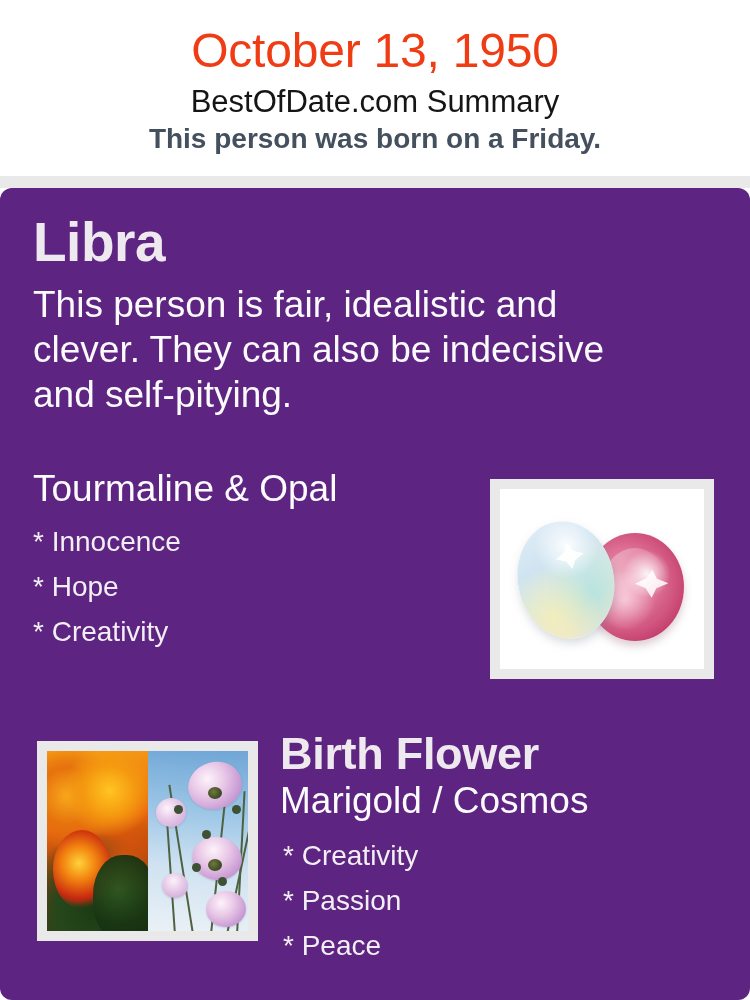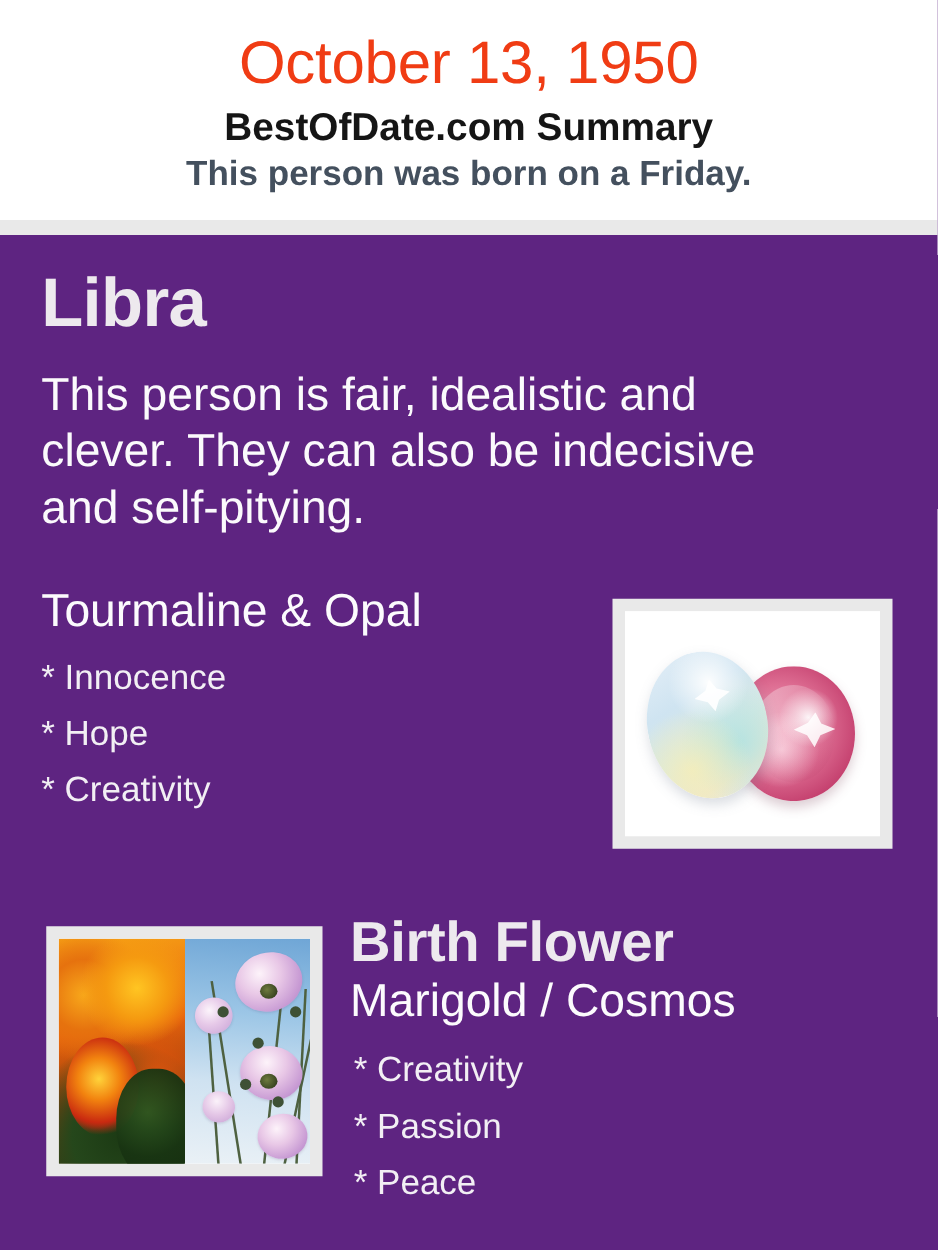--- a/index.html
+++ b/index.html
@@ -38,21 +38,21 @@
   .header-date {
     font-size: 48px;
     font-weight: normal;
     line-height: 58px;
     color: #F03C14;
     letter-spacing: -0.2px;
     white-space: nowrap;
   }
   .header-site {
     font-size: 31px;
-    font-weight: bold;
+    font-weight: normal;
     line-height: 40px;
     color: #151515;
     margin-top: 2px;
     white-space: nowrap;
   }
   .header-note {
     font-size: 28px;
     font-weight: bold;
     line-height: 32px;
     color: #44505E;
@@ -72,20 +72,21 @@
   
   .body-panel {
     position: absolute;
     left: 0;
     top: 188px;
     width: 750px;
     height: 812px;
     background: #5C2483;
     background: #5E2481;
     overflow: hidden;
+    border-radius: 12px;
   }
 
   
   .zodiac {
     position: absolute;
     left: 33px;
     top: 22px;
     width: 600px;
   }
   .zodiac-name {
@@ -93,21 +94,21 @@
     font-weight: bold;
     line-height: 64px;
     color: #EDE9EE;
     letter-spacing: -0.5px;
   }
   .zodiac-desc {
     font-size: 37px;
     font-weight: normal;
     line-height: 45px;
     color: #FBFAFC;
-    margin-top: 19px;
+    margin-top: 8px;
     max-width: 575px;
   }
 
   
   .birthstone {
     position: absolute;
     left: 33px;
     top: 280px;
     width: 430px;
   }

